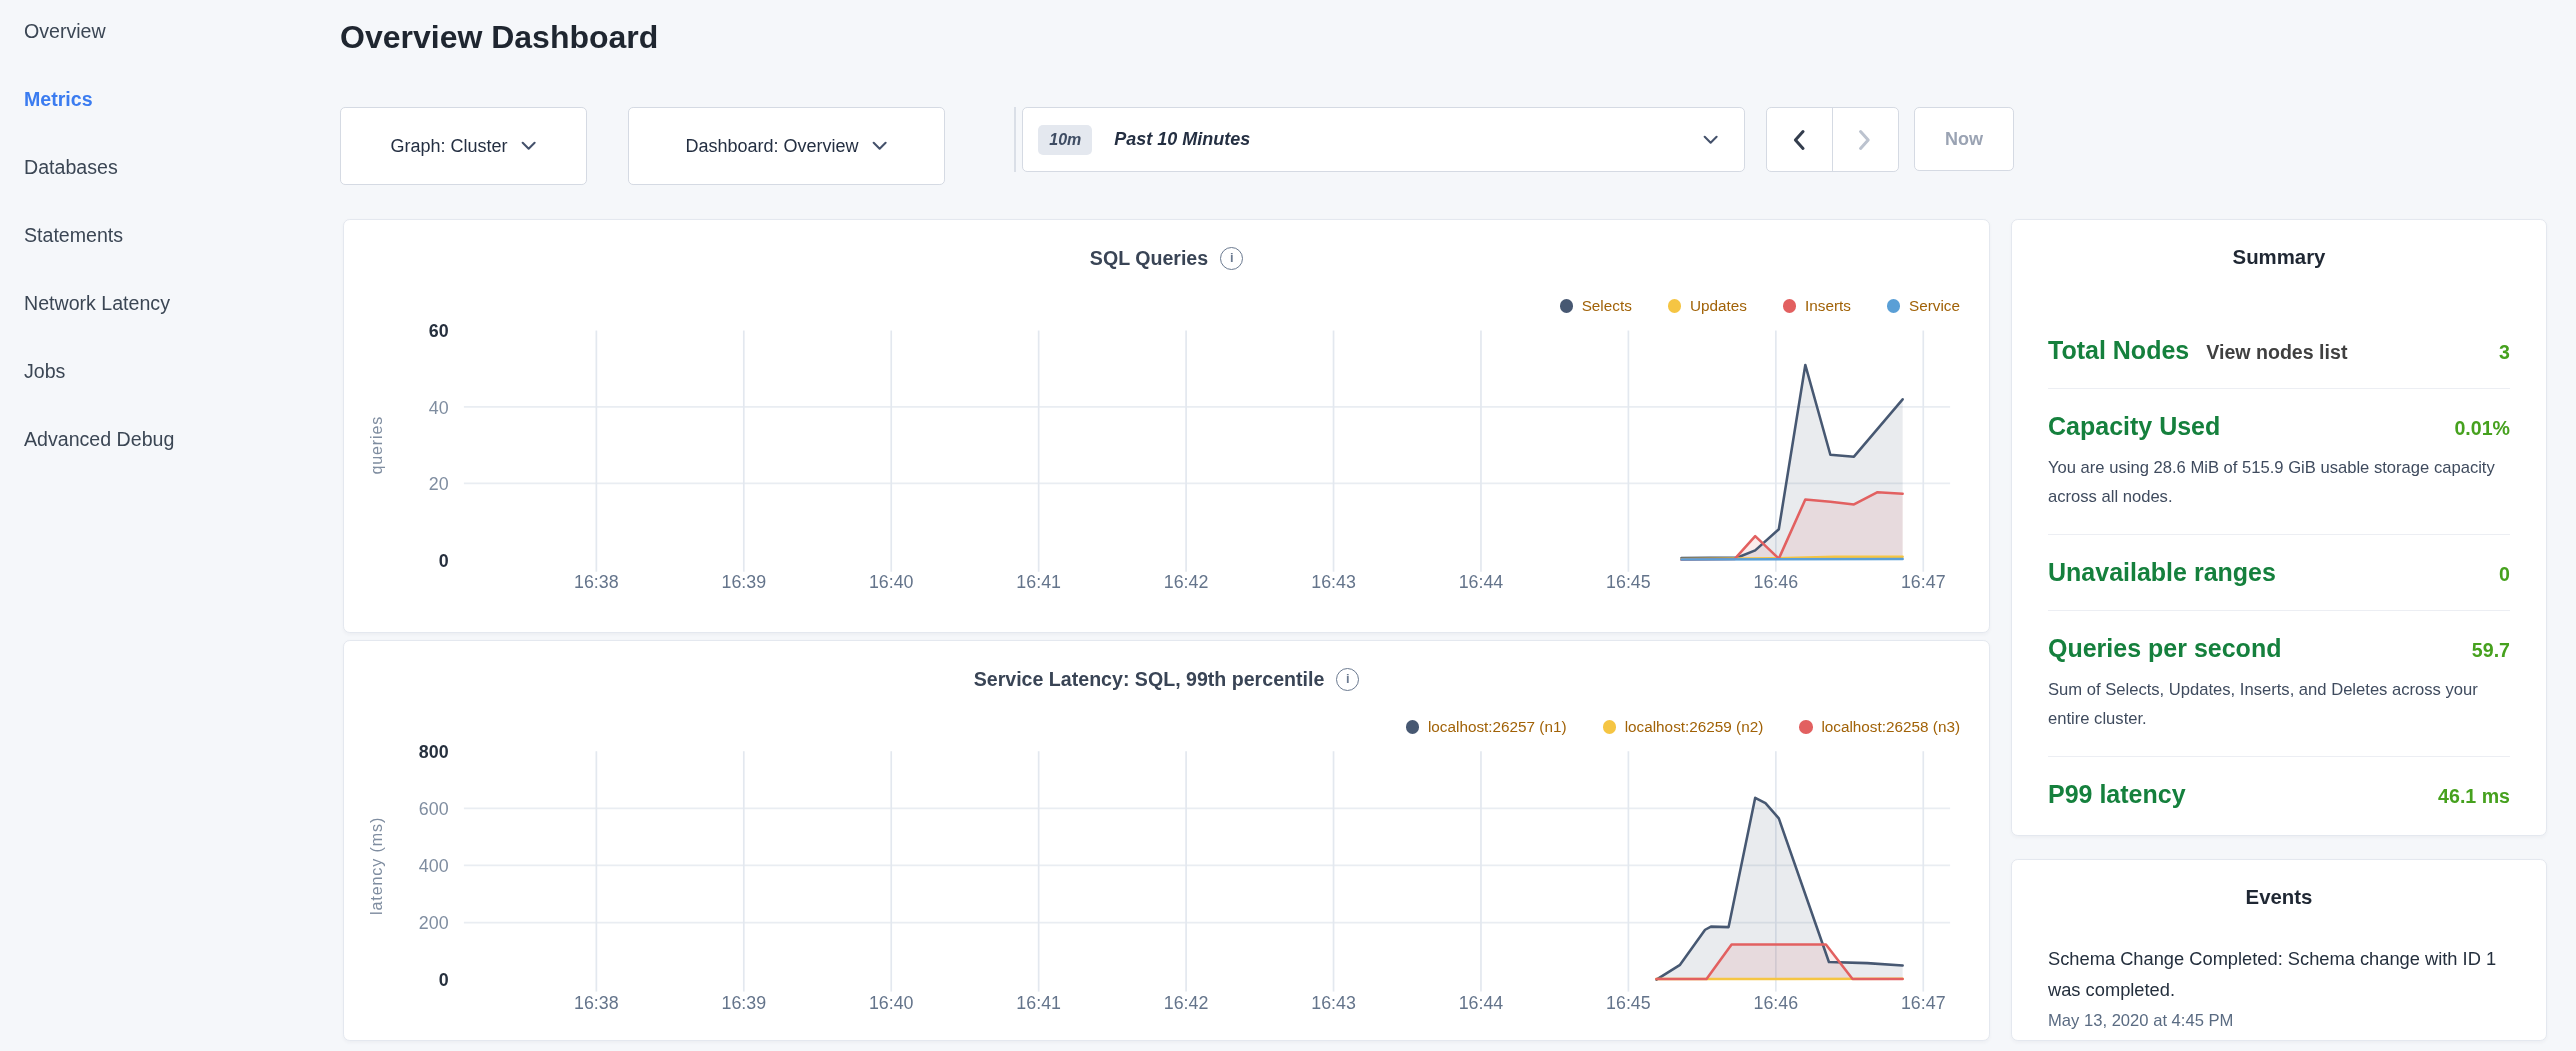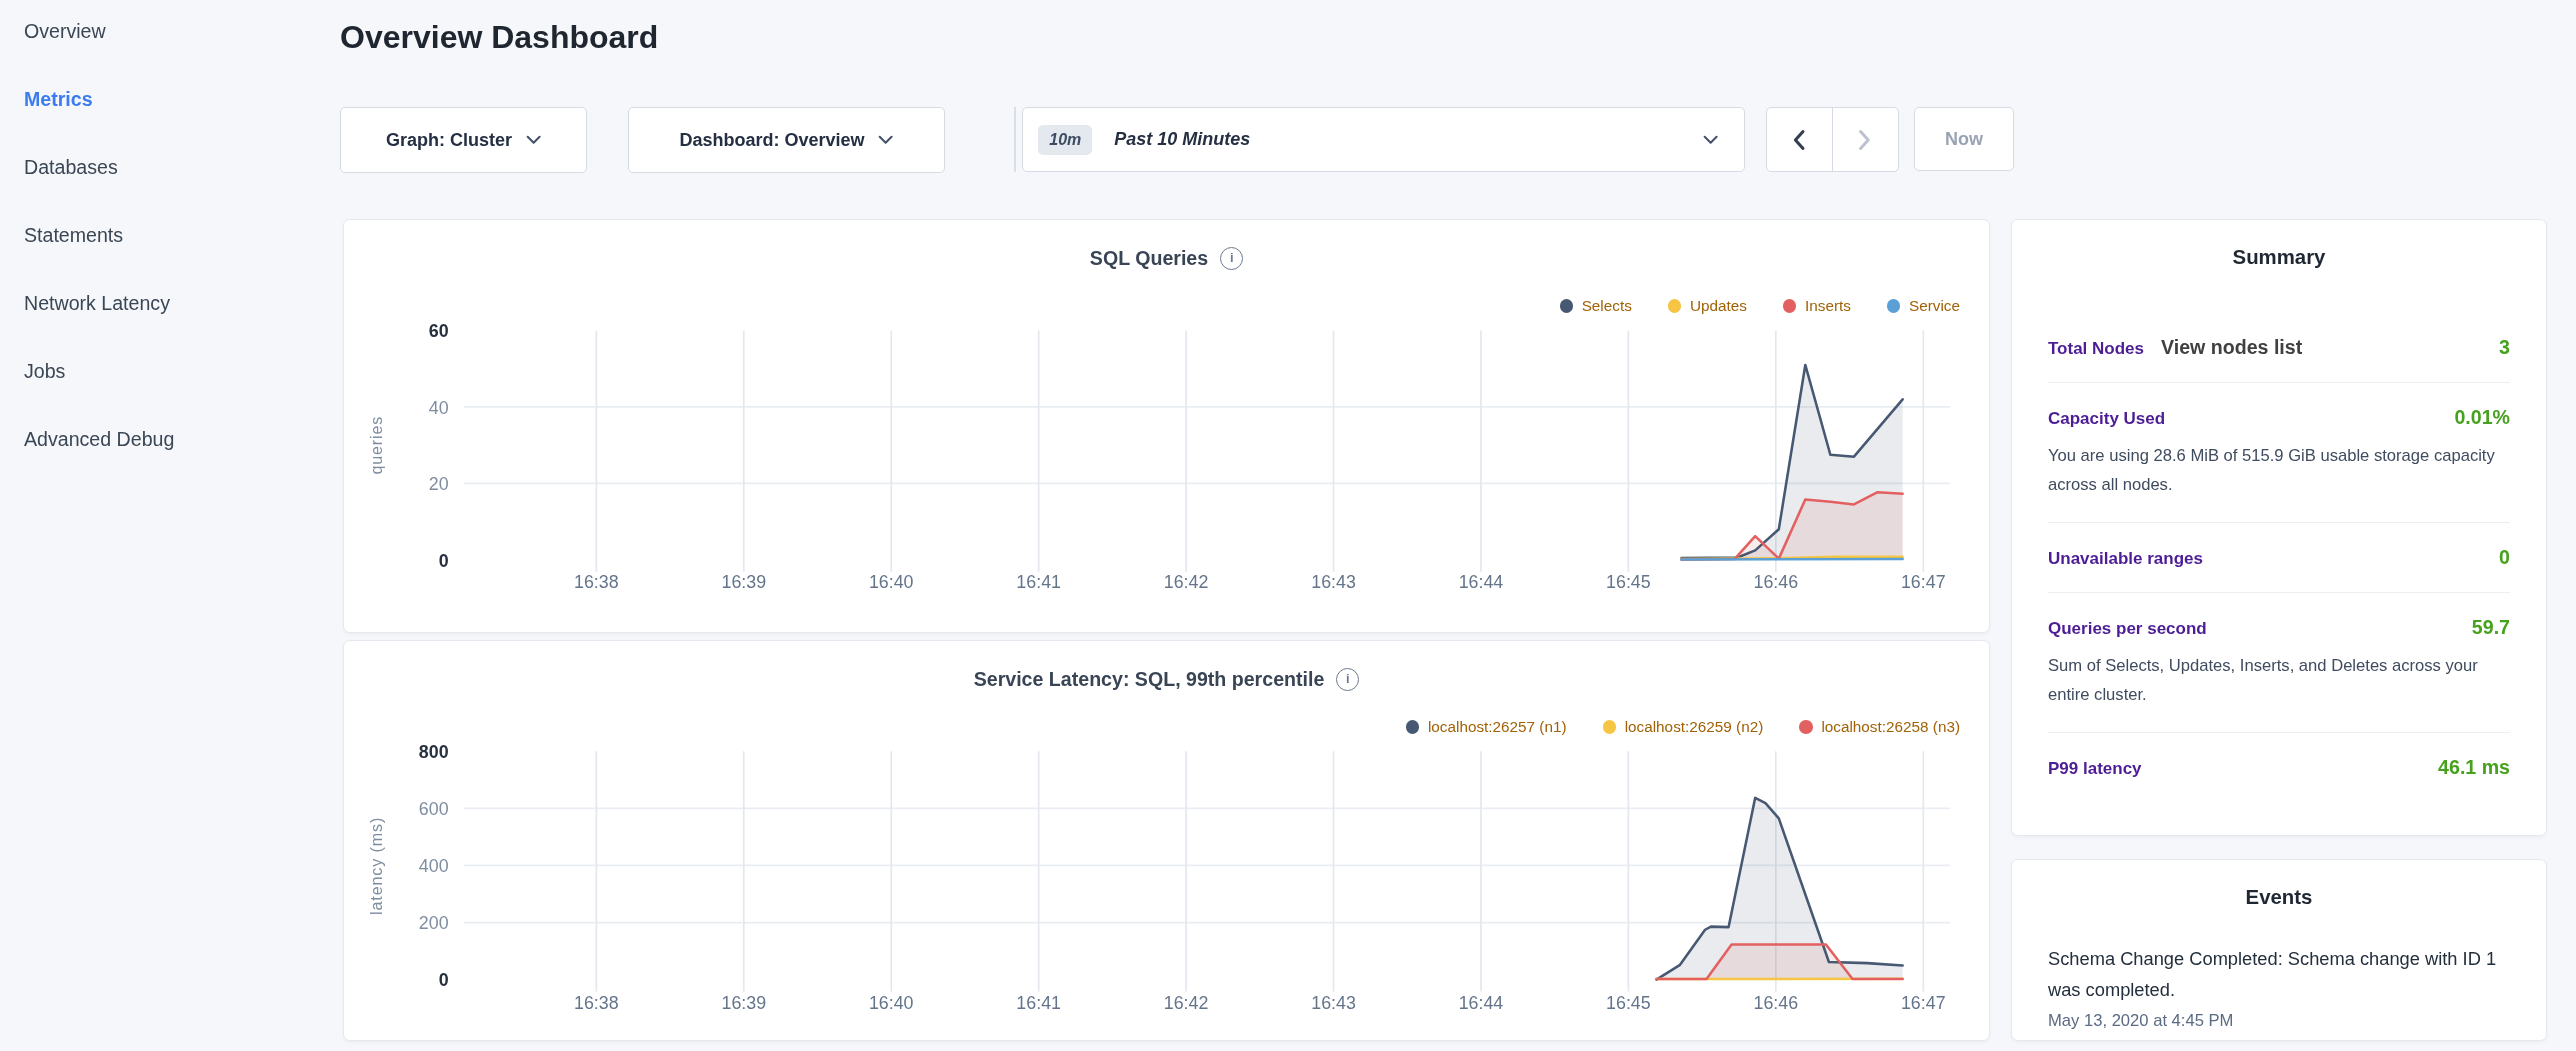--- a/index.html
+++ b/index.html
@@ -14,22 +14,22 @@
   .sidebar { position:absolute; left:0; top:0; width:340px; height:100%; padding:18px 0 0 24px; }
   .side-item { height:27px; line-height:27px; margin-bottom:41px; font-size:19.6px; color:#3b4654; cursor:pointer; }
   .side-item.active { color:#3b7cf0; font-weight:bold; }
   
   .page-title { position:absolute; left:340px; top:18.7px; font-size:32px; font-weight:bold; color:#1f2630; }
   .dd, .timebox, .navbtn, .nowbtn {
     background:#fff; border:1.7px solid #d5dae3; border-radius:5.1px;
     display:flex; align-items:center; cursor:pointer;
     font-family:"Liberation Sans", sans-serif;
   }
-  .dd { position:absolute; top:107px; height:66px; justify-content:center; gap:13.6px;
-        font-size:18px; font-weight:bold; color:#242f42; }
+  .dd { position:absolute; top:107px; height:78px; justify-content:center; gap:13.6px;
+        font-size:18px; font-weight:normal; color:#242f42; }
   #graph-dd { left:340px; width:247px; }
   #dash-dd { left:628px; width:317px; }
   .vdivider { position:absolute; left:1014px; top:107px; width:1.7px; height:65px; background:#dadfe7; }
   .timebox { position:absolute; left:1022px; top:107px; width:723px; height:65px; padding:0 25.5px 0 15.3px;font-style:italic; }
   .time-chip { background:#e4e8ef; border-radius:5.1px; padding:6px 11px; font-size:16px; font-weight:bold; color:#3e4c63; }
   .time-label { margin-left:22px; font-size:18px; font-weight:bold; color:#242f42; flex:1; text-align:left; }
   .btngroup { position:absolute; left:1766px; top:107px; width:133px; height:65px; border:1.7px solid #d5dae3;
               border-radius:5.1px; background:#fff; display:flex; }
   .navbtn { border:none; border-radius:0; width:50%; height:100%; justify-content:center; background:transparent; }
   .navbtn.prev { border-right:1.7px solid #d5dae3; }
@@ -53,21 +53,21 @@
   .legend-dot { width:13.6px; height:13.6px; border-radius:50%; display:inline-block; }
   .plot { position:absolute; left:0; width:1647px; height:293px; }
   #plot-0 { top:91px; }
   #plot-1 { top:89px; }
   
   .panel-h { text-align:center; font-size:20.4px; font-weight:bold; color:#1f2733; padding-top:25.5px; }
   #summary-rows { margin-top:44px; }
   .srow { padding:23px 0; }
   .srow + .srow { border-top:1.7px solid #eceef3; }
   .srow-top { display:flex; align-items:baseline; }
-  .slabel { font-size:17px; font-weight:bold; color:#4c1d95; }
+  .slabel { font-size:25px; font-weight:bold; color:#15803d; }
   .slink { font-size:19.6px; font-weight:bold; color:#404040; margin-left:17px; cursor:pointer; text-decoration:none; }
   .svalue { margin-left:auto; font-size:19.6px; font-weight:bold; color:#46a11e; }
   .sdesc { margin-top:12px; font-size:16.6px; line-height:29px; color:#3f4b5e; }
   
   #events-list { margin-top:34px; }
   .etext { font-size:18.3px; line-height:31px; color:#242f3d; }
   .etime { margin-top:6.8px; font-size:16.6px; color:#5a6b82; }
 </style>
 </head>
 <body>

